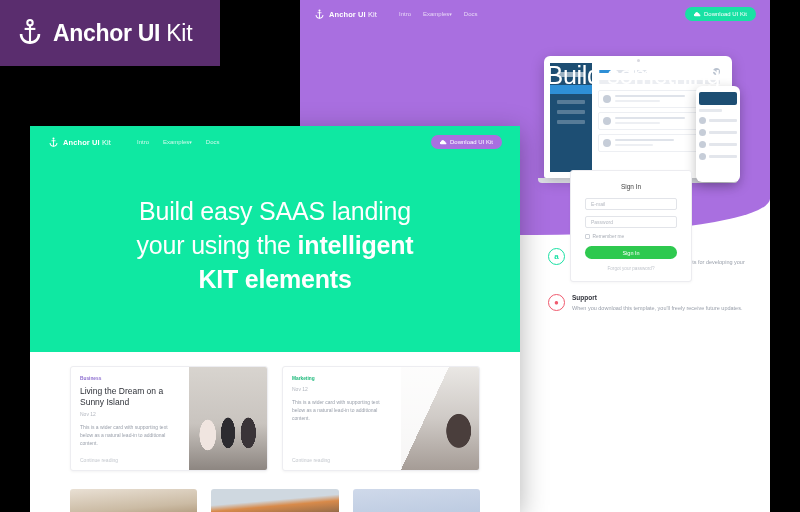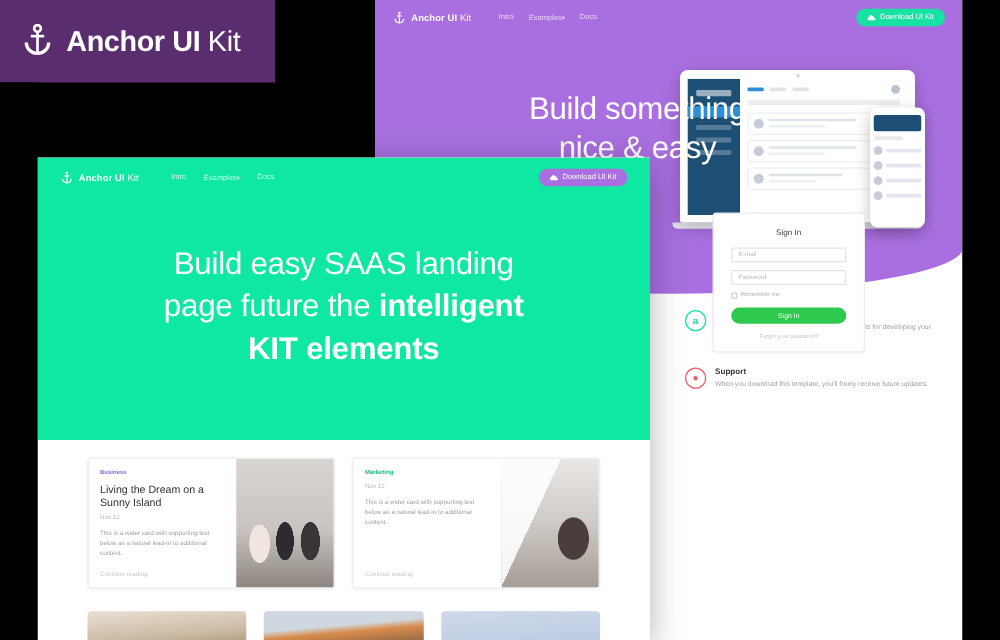--- a/index.html
+++ b/index.html
@@ -39,21 +39,21 @@
   .dl-btn {
     margin-left: auto; display: flex; align-items: center; gap: 3px;
     background: #18e1a4; color: #fff; font-size: 6px;
     padding: 3.5px 9px; border-radius: 9px; white-space: nowrap;
     border: none; cursor: pointer;
   }
   .dl-btn.purple { background: #a96fe0; }
   .cloud-ico { width: 7px; height: 7px; display: block; }
 
   .bp-title {
-    position: absolute; left: 0; top: 72px; width: 420px; text-align: center;
+    position: absolute; left: 0; top: 60px; width: 420px; text-align: right;
     color: #ffffff; font-size: 25px; line-height: 31px; font-weight: 300;
     letter-spacing: -.3px;
   }
 
   
   .mock-wrap { position: absolute; left: 238px; top: 48px; width: 230px; height: 150px; }
   .laptop {
     position: absolute; left: 6px; top: 8px; width: 188px; height: 122px;
     background: #ffffff; border-radius: 6px 6px 2px 2px;
     box-shadow: 0 4px 14px rgba(0,0,0,.22);
@@ -311,21 +311,20 @@
       <button class="dl-btn">
         <svg class="cloud-ico" viewBox="0 0 24 24" fill="#fff">
           <path d="M19 12a5 5 0 0 0-4.6-5 6 6 0 0 0-11.3 2.4A4.2 4.2 0 0 0 4 18h15a3 3 0 0 0 0-6z"></path>
         </svg>
         <span>Download UI Kit</span>
       </button>
     </div>
 
     <div class="bp-title">
       <div>Build something</div>
-      <div>nice &amp; easy</div>
     </div>
 
     <div class="feat-area">
       <div class="feat-row">
         <div class="feat">
           <div class="feat-ico ico-blue">✎</div>
           <div>
             <div class="feat-h"></div>
             <div class="feat-p">u read, edit, and write
 e, or change everything.</div>
@@ -394,21 +393,21 @@
       <button class="dl-btn purple">
         <svg class="cloud-ico" viewBox="0 0 24 24" fill="#fff">
           <path d="M19 12a5 5 0 0 0-4.6-5 6 6 0 0 0-11.3 2.4A4.2 4.2 0 0 0 4 18h15a3 3 0 0 0 0-6z"></path>
         </svg>
         <span>Download UI Kit</span>
       </button>
     </div>
 
     <div class="fp-title">
       <div>Build easy SAAS landing</div>
-      <div><span>page future the </span><b>intelligent</b></div>
+      <div><span>your using the </span><b>intelligent</b></div>
       <div><b>KIT elements</b></div>
     </div>
 
     <div class="blog-row">
       <div class="blog-card">
         <div class="bc-body">
           <div class="bc-cat cat-business">Business</div>
           <div class="bc-title">Living the Dream on a Sunny Island</div>
           <div class="bc-date">Nov 12</div>
           <div class="bc-text">This is a wider card with supporting text below as a natural lead-in to additional content.</div>

